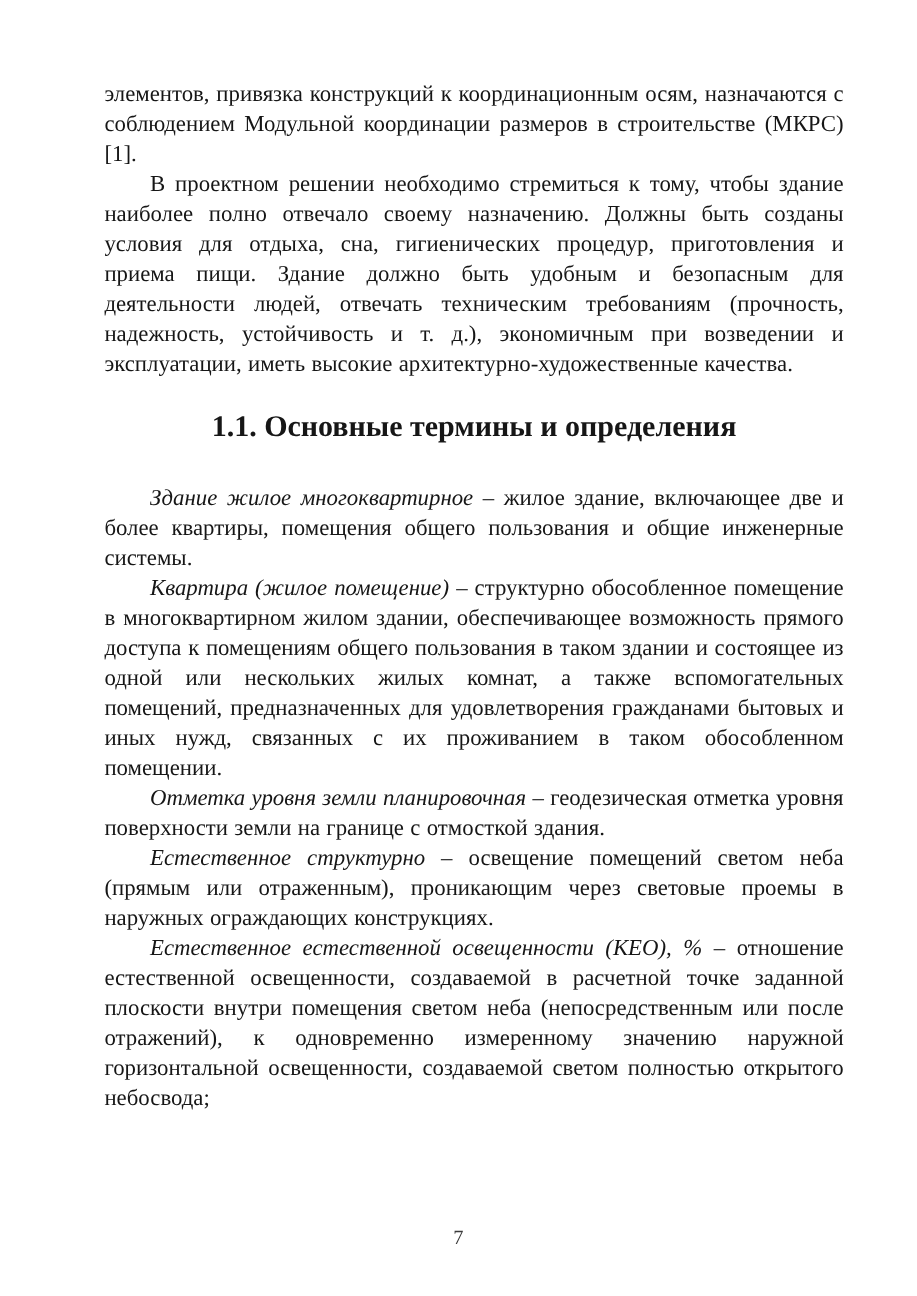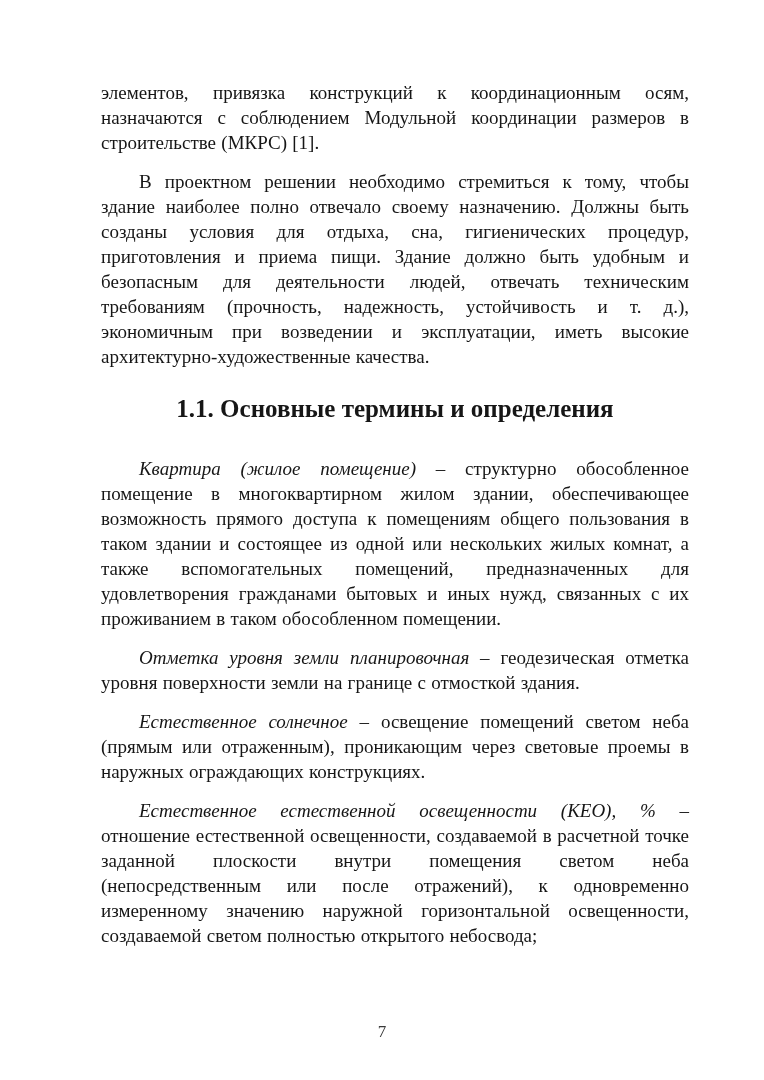--- a/index.html
+++ b/index.html
@@ -25,21 +25,21 @@
   .text-block {
     position: absolute;
     top: 66px;
     left: 87px;
     width: 616px;
     font-size: 19px;
     line-height: 25px;
     text-align: justify;
   }
   p.para {
-    margin: 14px;
+    margin: 0;
     padding: 0;
     text-indent: 38px;
     word-spacing: 0.5px;
   }
   p.para.no-indent {
     text-indent: 0;
   }
   .term {
     font-style: italic;
   }
@@ -68,26 +68,27 @@
 <div class="page">
   <div class="text-block">
 
     <p class="para no-indent"><span>элементов, привязка конструкций к координационным осям, назначаются с соблюдением Модульной координации размеров в строительстве (МКРС) [1].</span></p>
 
     <p class="para"><span>В проектном решении необходимо стремиться к тому, чтобы здание наиболее полно отвечало своему назначению. Должны быть созданы условия для отдыха, сна, гигиенических процедур, приготовления и приема пищи. Здание должно быть удобным и безопасным для деятельности людей, отвечать техническим требованиям (прочность, надежность, устойчивость и т. д.), экономичным при возведении и эксплуатации, иметь высокие архитектурно-художественные качества.</span></p>
 
 
     <h2 class="section-heading">1.1. Основные термины и определения</h2>
 
+    <p class="para"><span class="term">Здание жилое многоквартирное</span><span> – жилое здание, включающее две и более квартиры, помещения общего пользования и общие инженерные системы.</span></p>
 
     <p class="para"><span class="term">Квартира (жилое помещение)</span><span> – структурно обособленное помещение в многоквартирном жилом здании, обеспечивающее возможность прямого доступа к помещениям общего пользования в таком здании и состоящее из одной или нескольких жилых комнат, а также вспомогательных помещений, предназначенных для удовлетворения гражданами бытовых и иных нужд, связанных с их проживанием в таком обособленном помещении.</span></p>
 
     <p class="para"><span class="term">Отметка уровня земли планировочная</span><span> – геодезическая отметка уровня поверхности земли на границе с отмосткой здания.</span></p>
 
-    <p class="para"><span class="term">Естественное солнечное</span><span> – освещение помещений светом неба (прямым или отраженным), проникающим через световые проемы в наружных ограждающих конструкциях.</span></p>
+    <p class="para"><span class="term">Естественное структурно</span><span> – освещение помещений светом неба (прямым или отраженным), проникающим через световые проемы в наружных ограждающих конструкциях.</span></p>
 
 
     <p class="para"><span class="term">Естественное естественной освещенности (КЕО), %</span><span> – отношение естественной освещенности, создаваемой в расчетной точке заданной плоскости внутри помещения светом неба (непосредственным или после отражений), к одновременно измеренному значению наружной горизонтальной освещенности, создаваемой светом полностью открытого небосвода;</span></p>
 
   </div>
 
   <div class="page-number">7</div>
 </div>
 
 </body></html>

